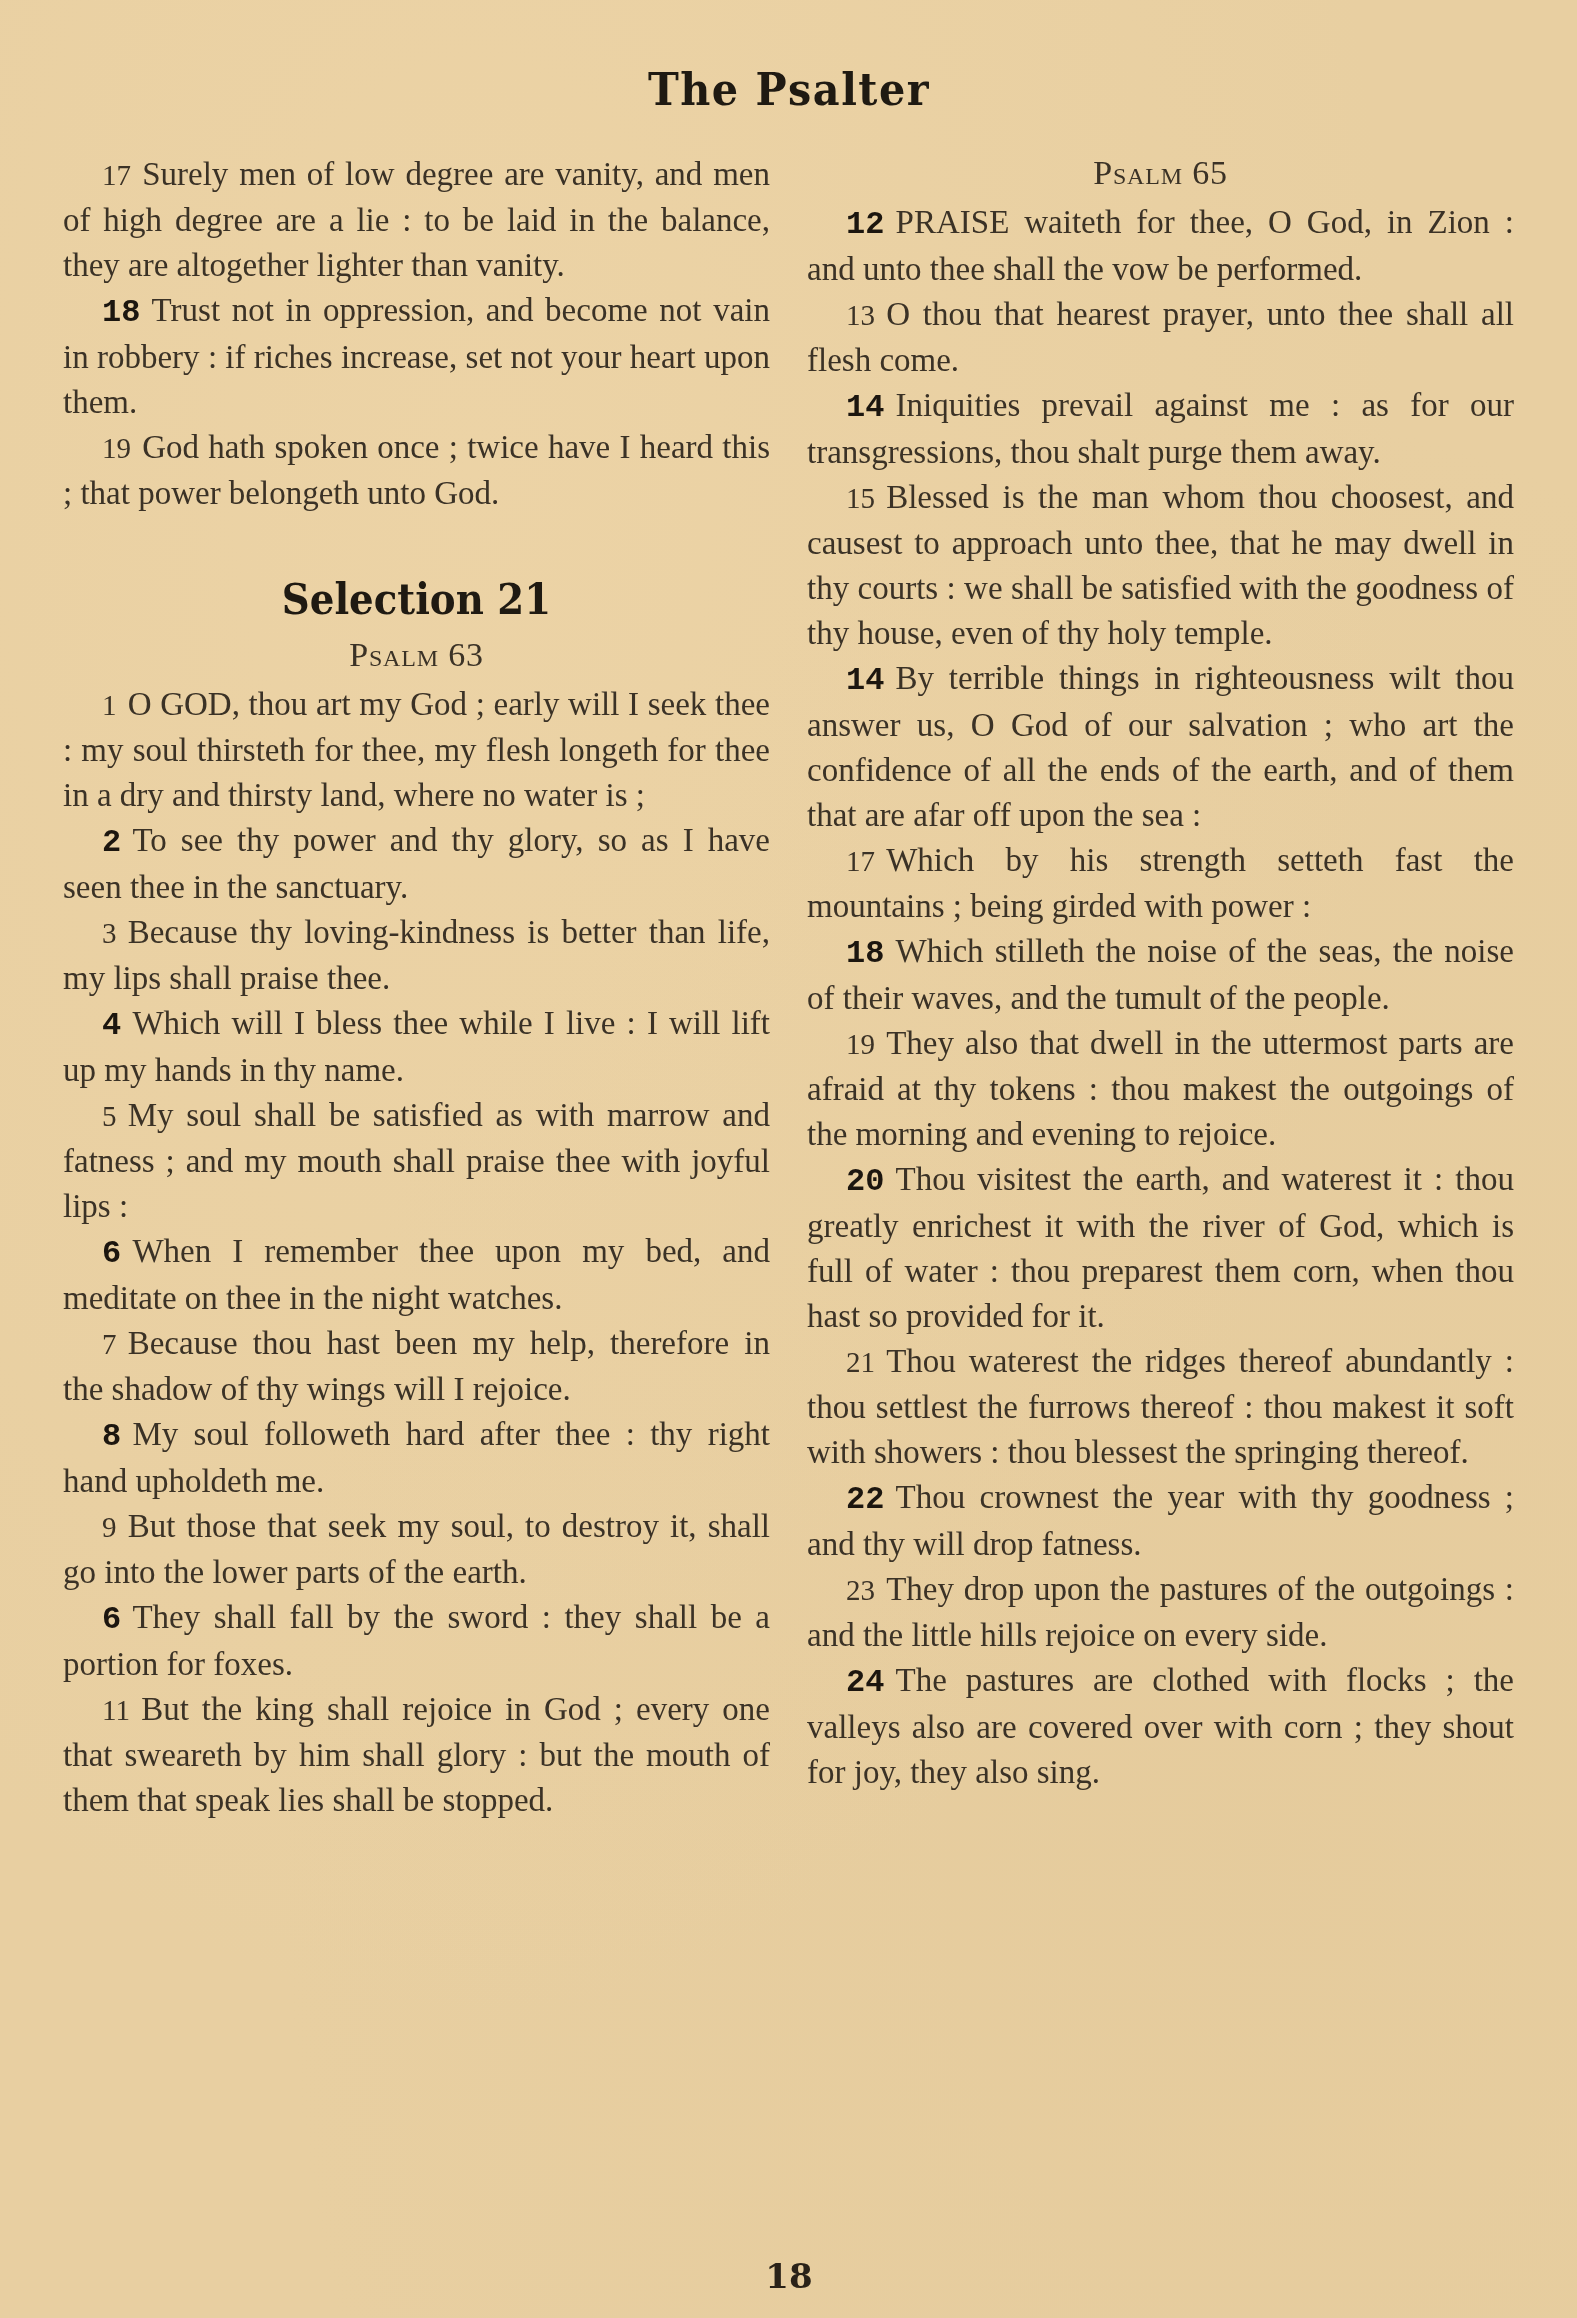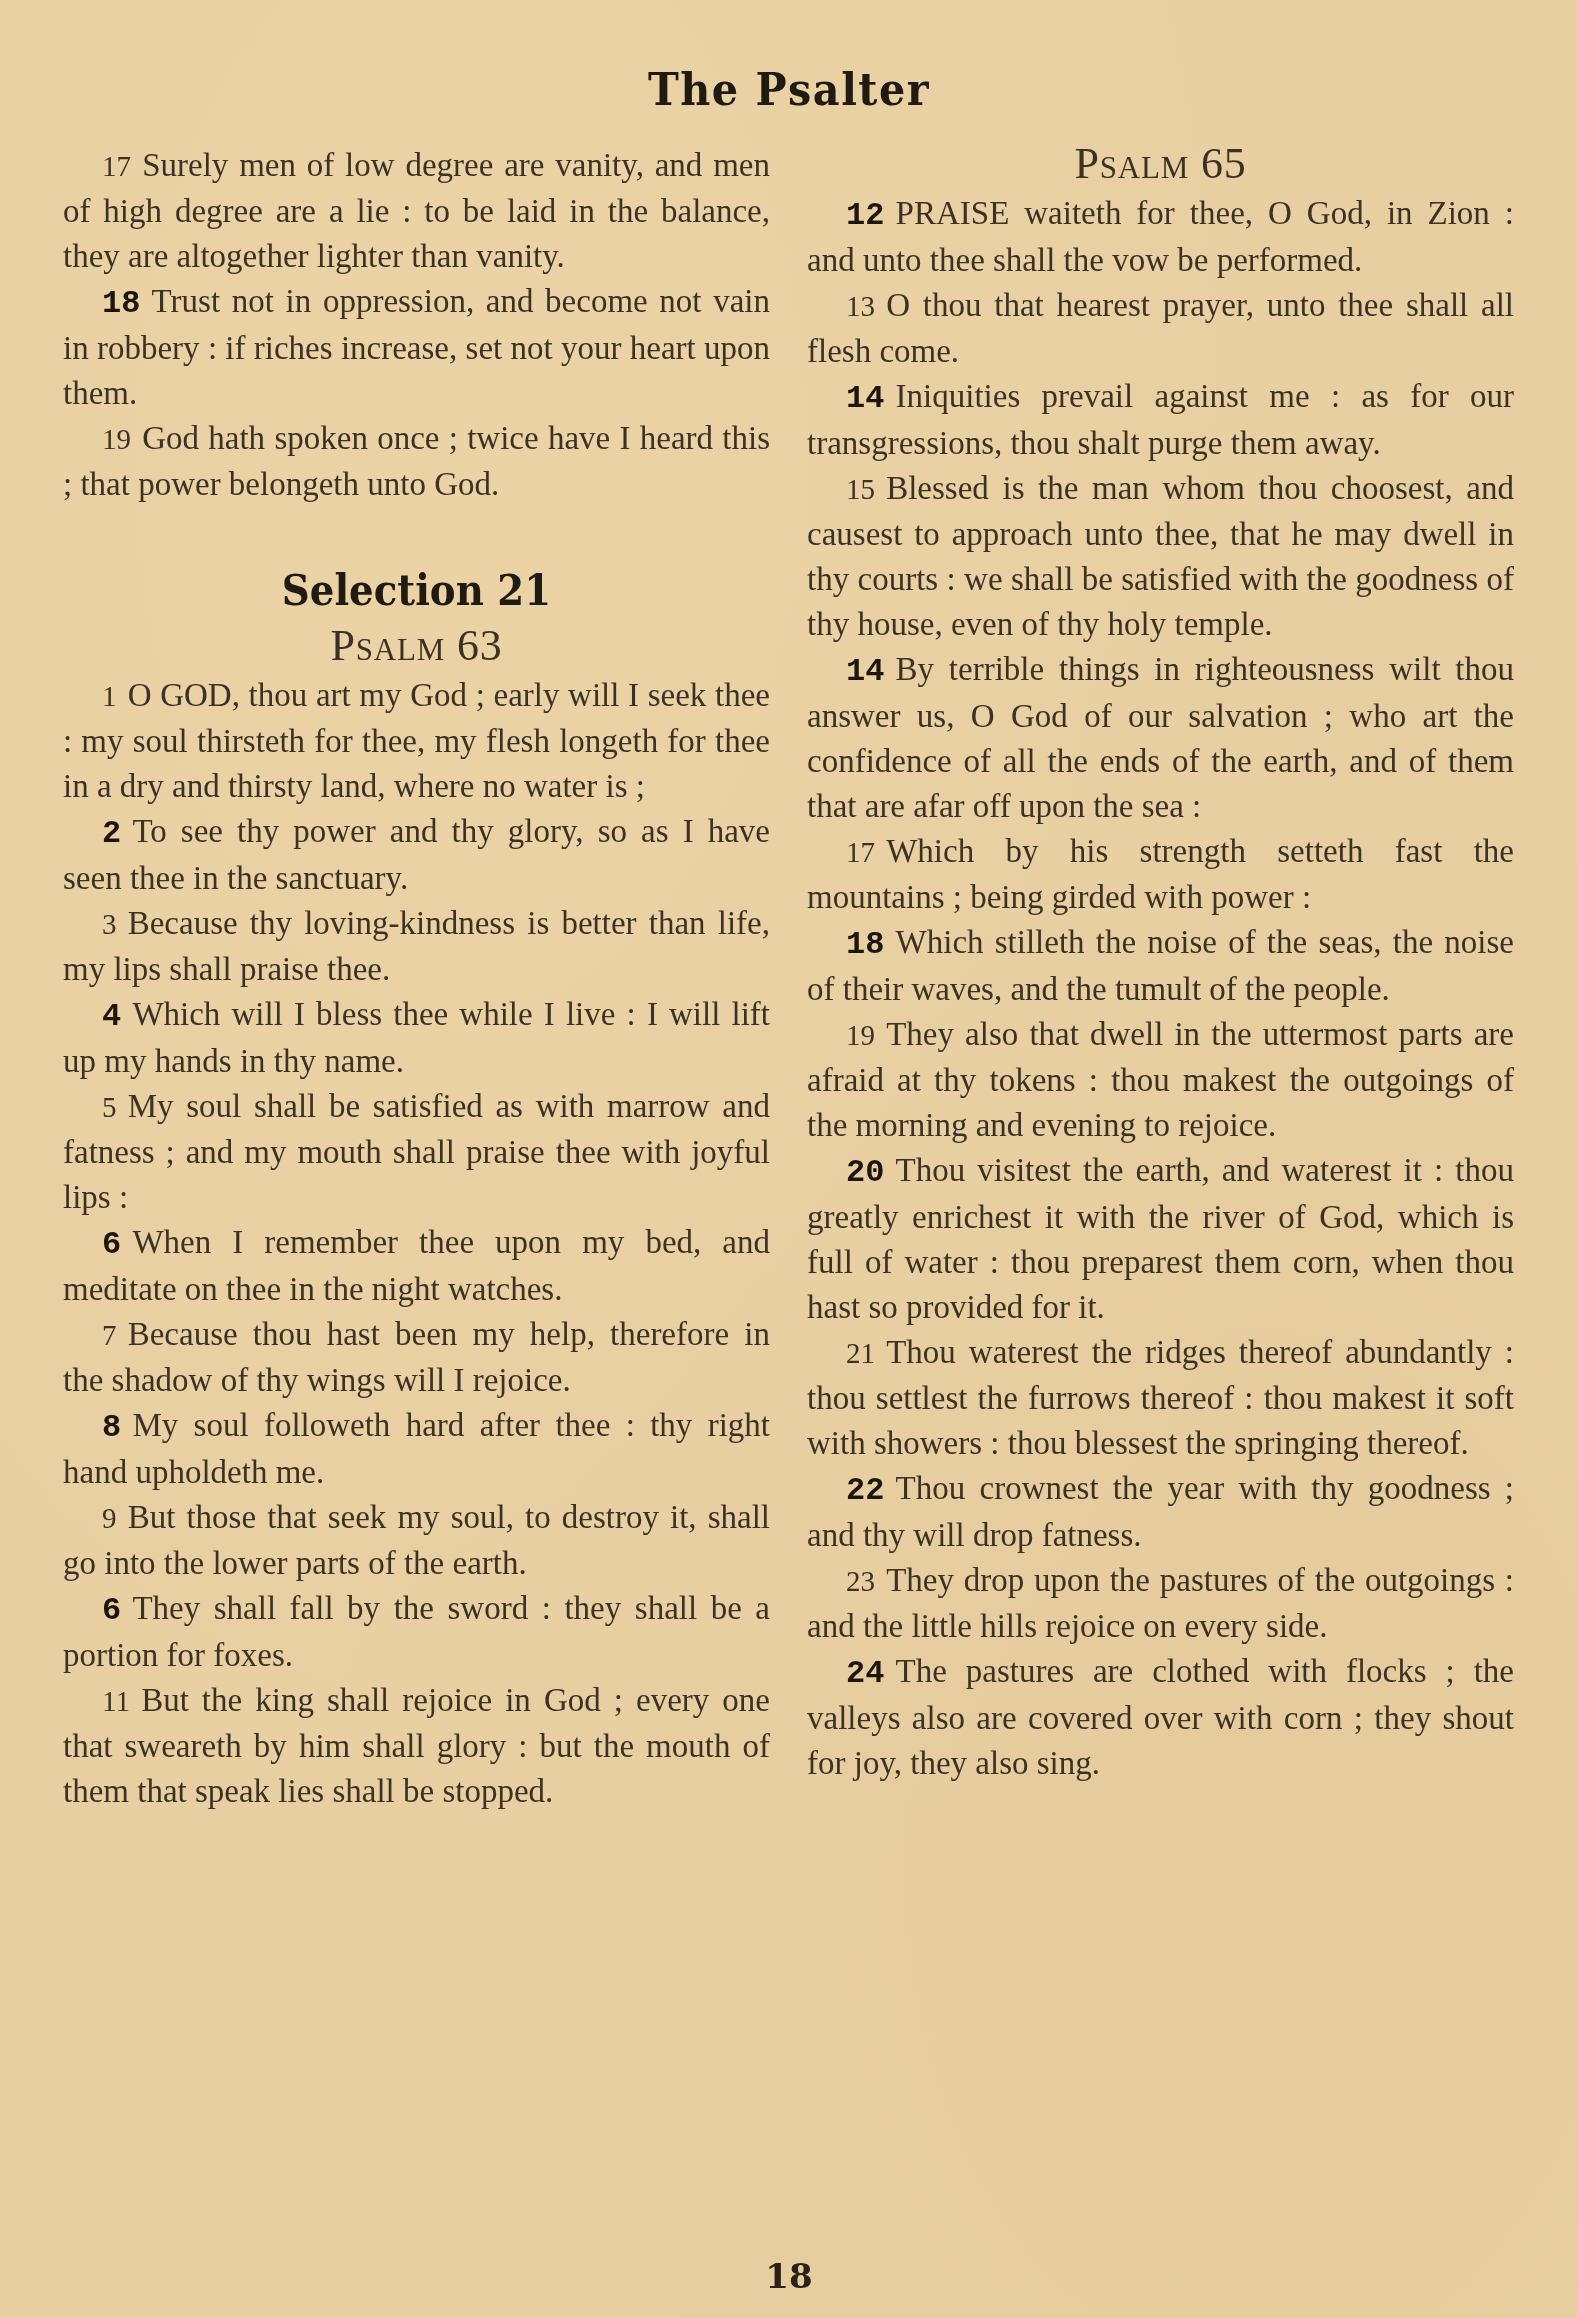--- a/index.html
+++ b/index.html
@@ -31,21 +31,21 @@
     text-align: center;
     font-family: "DejaVu Serif", serif;
     font-weight: bold;
     font-size: 45px;
     letter-spacing: 1.6px;
     color: #1f1a12;
     transform: scaleX(0.92);
   }
   .column {
     position: absolute;
-    top: 143px;
+    top: 152px;
     width: 707px;
     font-size: 33px;
     line-height: 45px;
     text-align: justify;
     color: #3b3226;
   }
   .col-left { left: 63px; }
   .col-right { left: 807px; }
   .verse {
     margin: 0;
@@ -70,21 +70,21 @@
     font-family: "DejaVu Serif", serif;
     font-weight: bold;
     font-size: 43px;
     line-height: 56px;
     margin: 55px 0 4.8px 0;
     color: #1f1a12;
     transform: scaleX(0.9);
   }
   .psalm-heading {
     text-align: center;
-    font-size: 44px;
+    font-size: 34px;
     line-height: 45px;
     letter-spacing: 0.8px;
     margin: 0 0 4.8px 0;
     font-variant: small-caps;
     color: #3b3226;
   }
   .psalm-heading.first {
     margin-top: -1.6px;
   }
   .folio {

